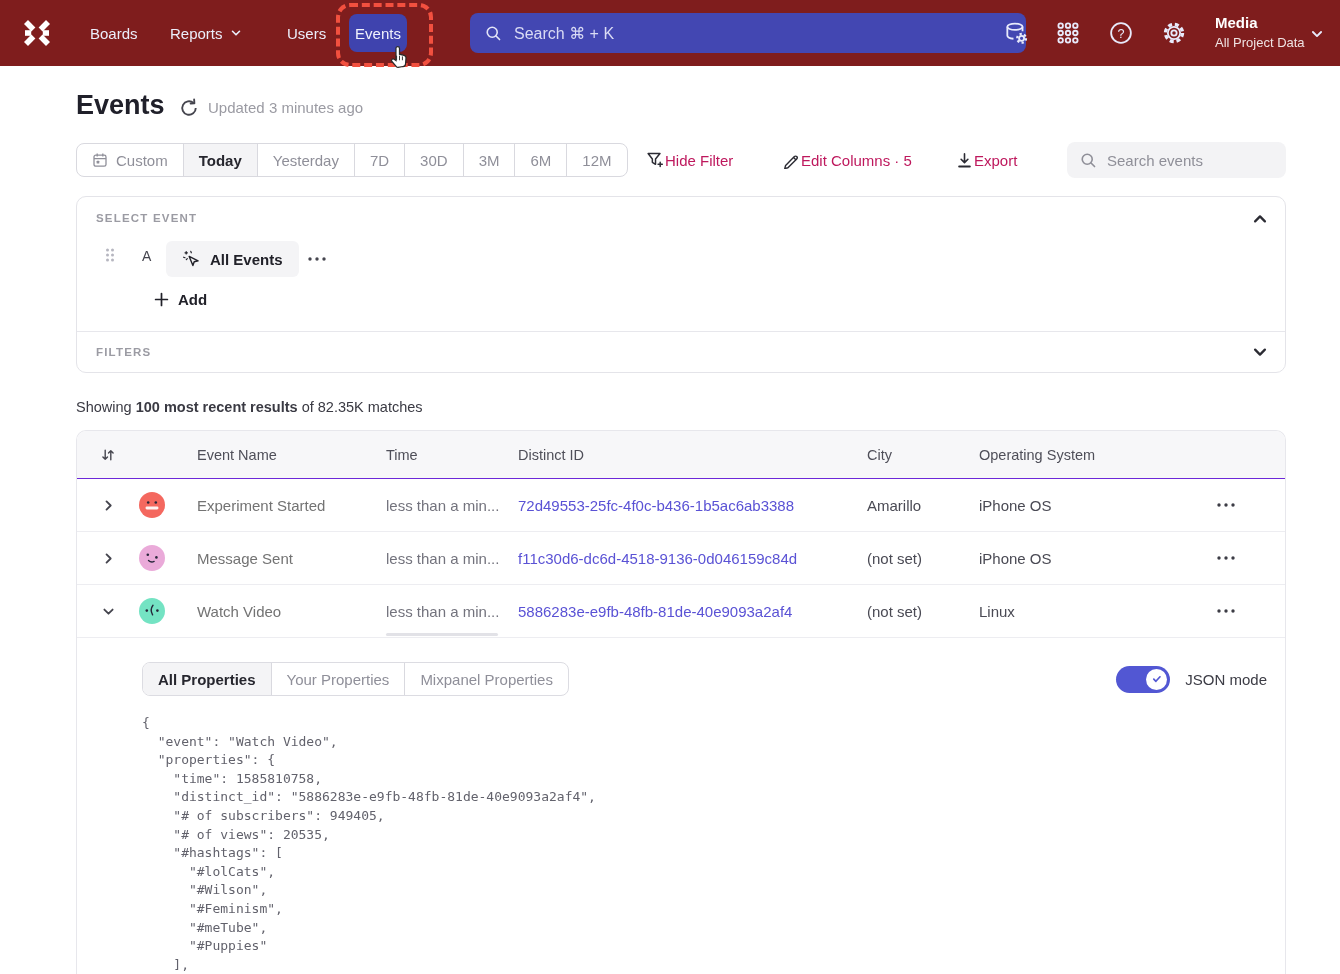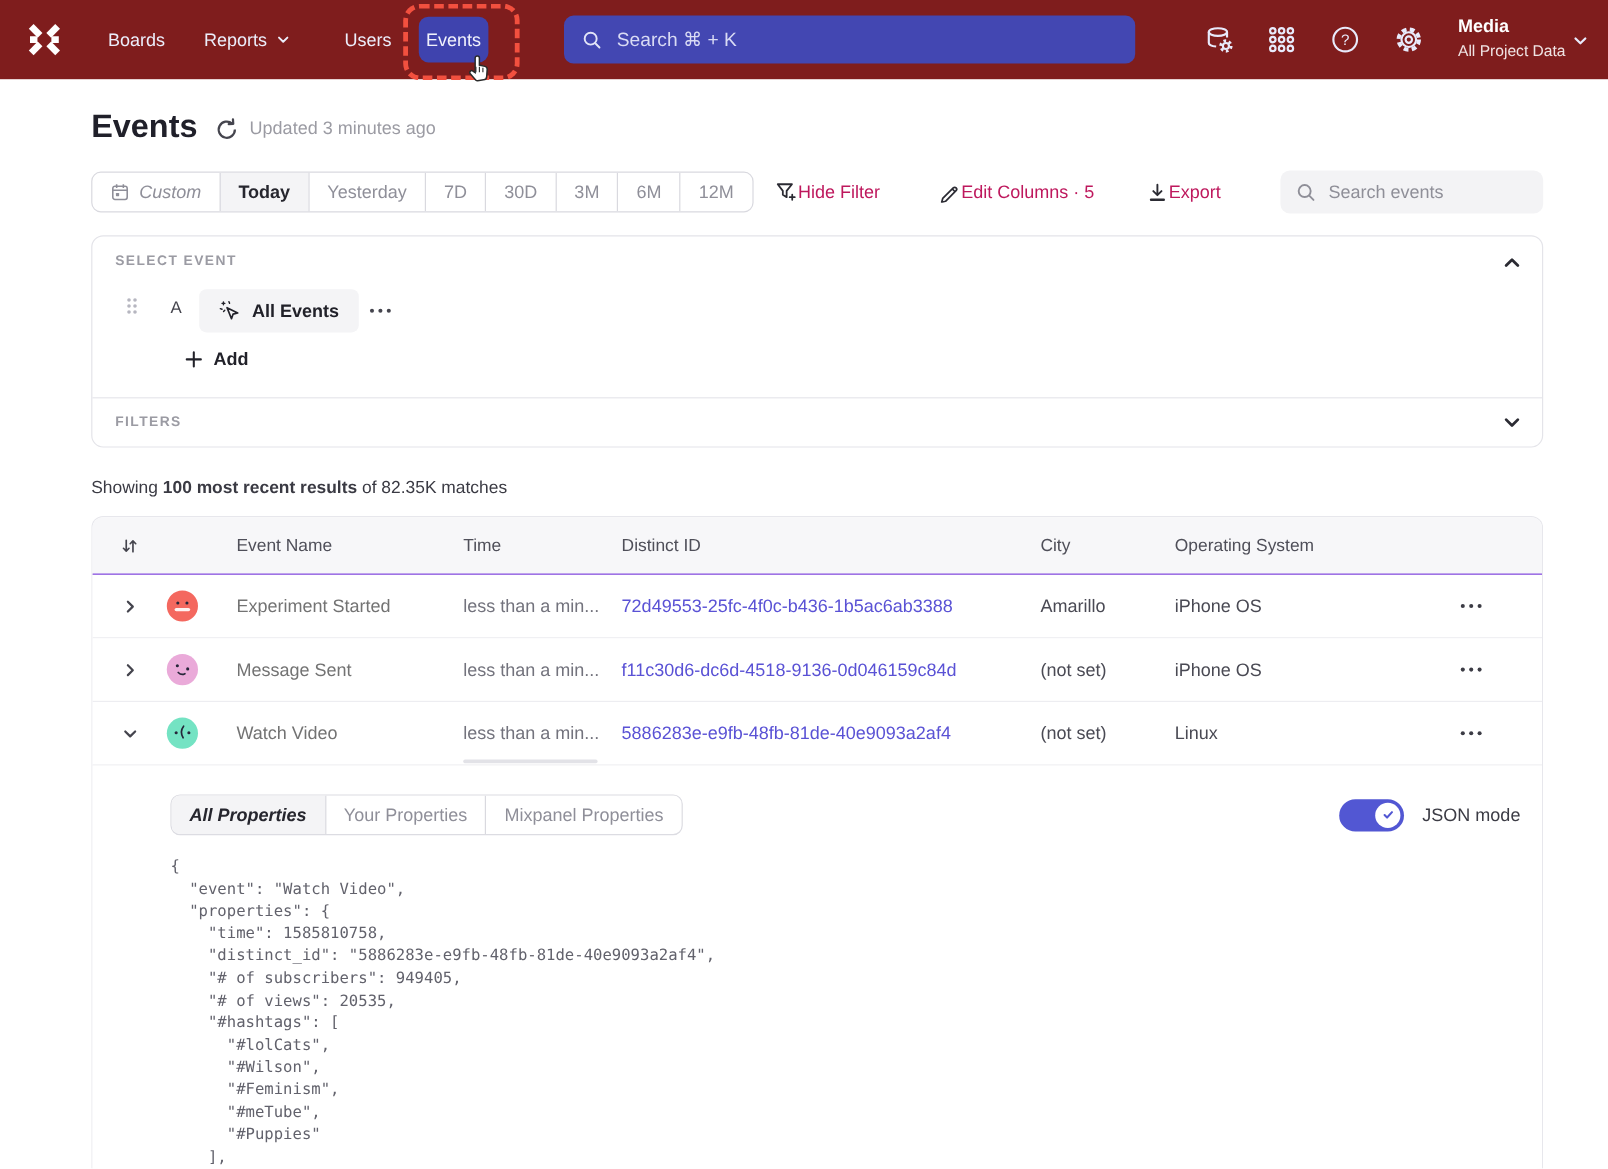--- a/index.html
+++ b/index.html
@@ -14,40 +14,40 @@
               color:#eceefb; font-size:15px; font-weight:500; cursor:pointer; }
   .nav-item.boards { left:90px; }
   .nav-item.reports { left:170px; }
   .nav-item.users { left:287px; }
   .events-tab { position:absolute; left:349px; top:14px; width:58px; height:38px; border-radius:8px;
                 background:#3f43ae; color:#f1f2fc; font-size:15px; font-weight:500;
                 display:flex; align-items:center; justify-content:center; cursor:pointer; }
   .annotation-rect { position:absolute; left:336px; top:3px; width:97px; height:64px;
                      border:4px dashed #f2503f; border-radius:14px; pointer-events:none; }
   .cursor-svg { position:absolute; left:388px; top:44px; width:23px; height:25px; pointer-events:none; }
-  .nav-search { position:absolute; left:470px; top:13px; width:476px; height:40px; background:#4347b2;
+  .nav-search { position:absolute; left:470px; top:13px; width:556px; height:40px; background:#4347b2;
                 border-radius:8px; display:flex; align-items:center; padding-left:15px; gap:12px;
                 color:#d9dbf4; font-size:16px; cursor:text; }
   .nav-icon { position:absolute; top:21px; width:24px; height:24px; color:#e8eafb; cursor:pointer; }
   .nav-icon.i1 { left:1004px; } .nav-icon.i2 { left:1056px; } .nav-icon.i3 { left:1109px; } .nav-icon.i4 { left:1162px; }
   .project { position:absolute; left:1215px; top:13px; color:#fff; cursor:pointer; }
   .project .pname { font-size:15px; font-weight:700; line-height:20px; }
   .project .pscope { font-size:13px; line-height:19px; color:rgba(255,255,255,.88); }
   .project-chev { position:absolute; left:1310px; top:27px; color:#e8eafb; }
 
   
   .page-title { position:absolute; left:76px; top:90px; font-size:27px; font-weight:700; color:#20202a; }
   .refresh-btn { position:absolute; left:179px; top:98px; width:20px; height:20px; color:#45454e; cursor:pointer; }
   .updated { position:absolute; left:208px; top:99px; font-size:15px; color:#9b9ba3; }
 
   
   .seg { display:inline-flex; align-items:stretch; border:1px solid #d9d9df; border-radius:8px; background:#fff; overflow:hidden; }
   .seg .opt { display:flex; align-items:center; gap:8px; padding:0 15px; font-size:15px; font-weight:500;
               color:#8f8f99; border-left:1px solid #d9d9df; cursor:pointer; white-space:nowrap; }
-  .seg .opt:first-child { border-left:none;font-style:italic; }
+  .seg .opt:first-child { border-left:none; }
   .seg .opt.sel { background:#f4f4f6; color:#26262e; font-weight:700; }
   .date-seg { position:absolute; left:76px; top:143px; height:34px; }
 
   
   .tool-btn { position:absolute; top:143px; height:34px; display:flex; align-items:center; gap:1px;
               font-size:15px; font-weight:400; color:#be185d; cursor:pointer; }
   .tool-btn.hide-filter { left:646px; }
   .tool-btn.edit-cols { left:782px; }
   .tool-btn.export { left:956px; }
   .search-events { position:absolute; left:1067px; top:142px; width:219px; height:36px; background:#f3f3f5;

